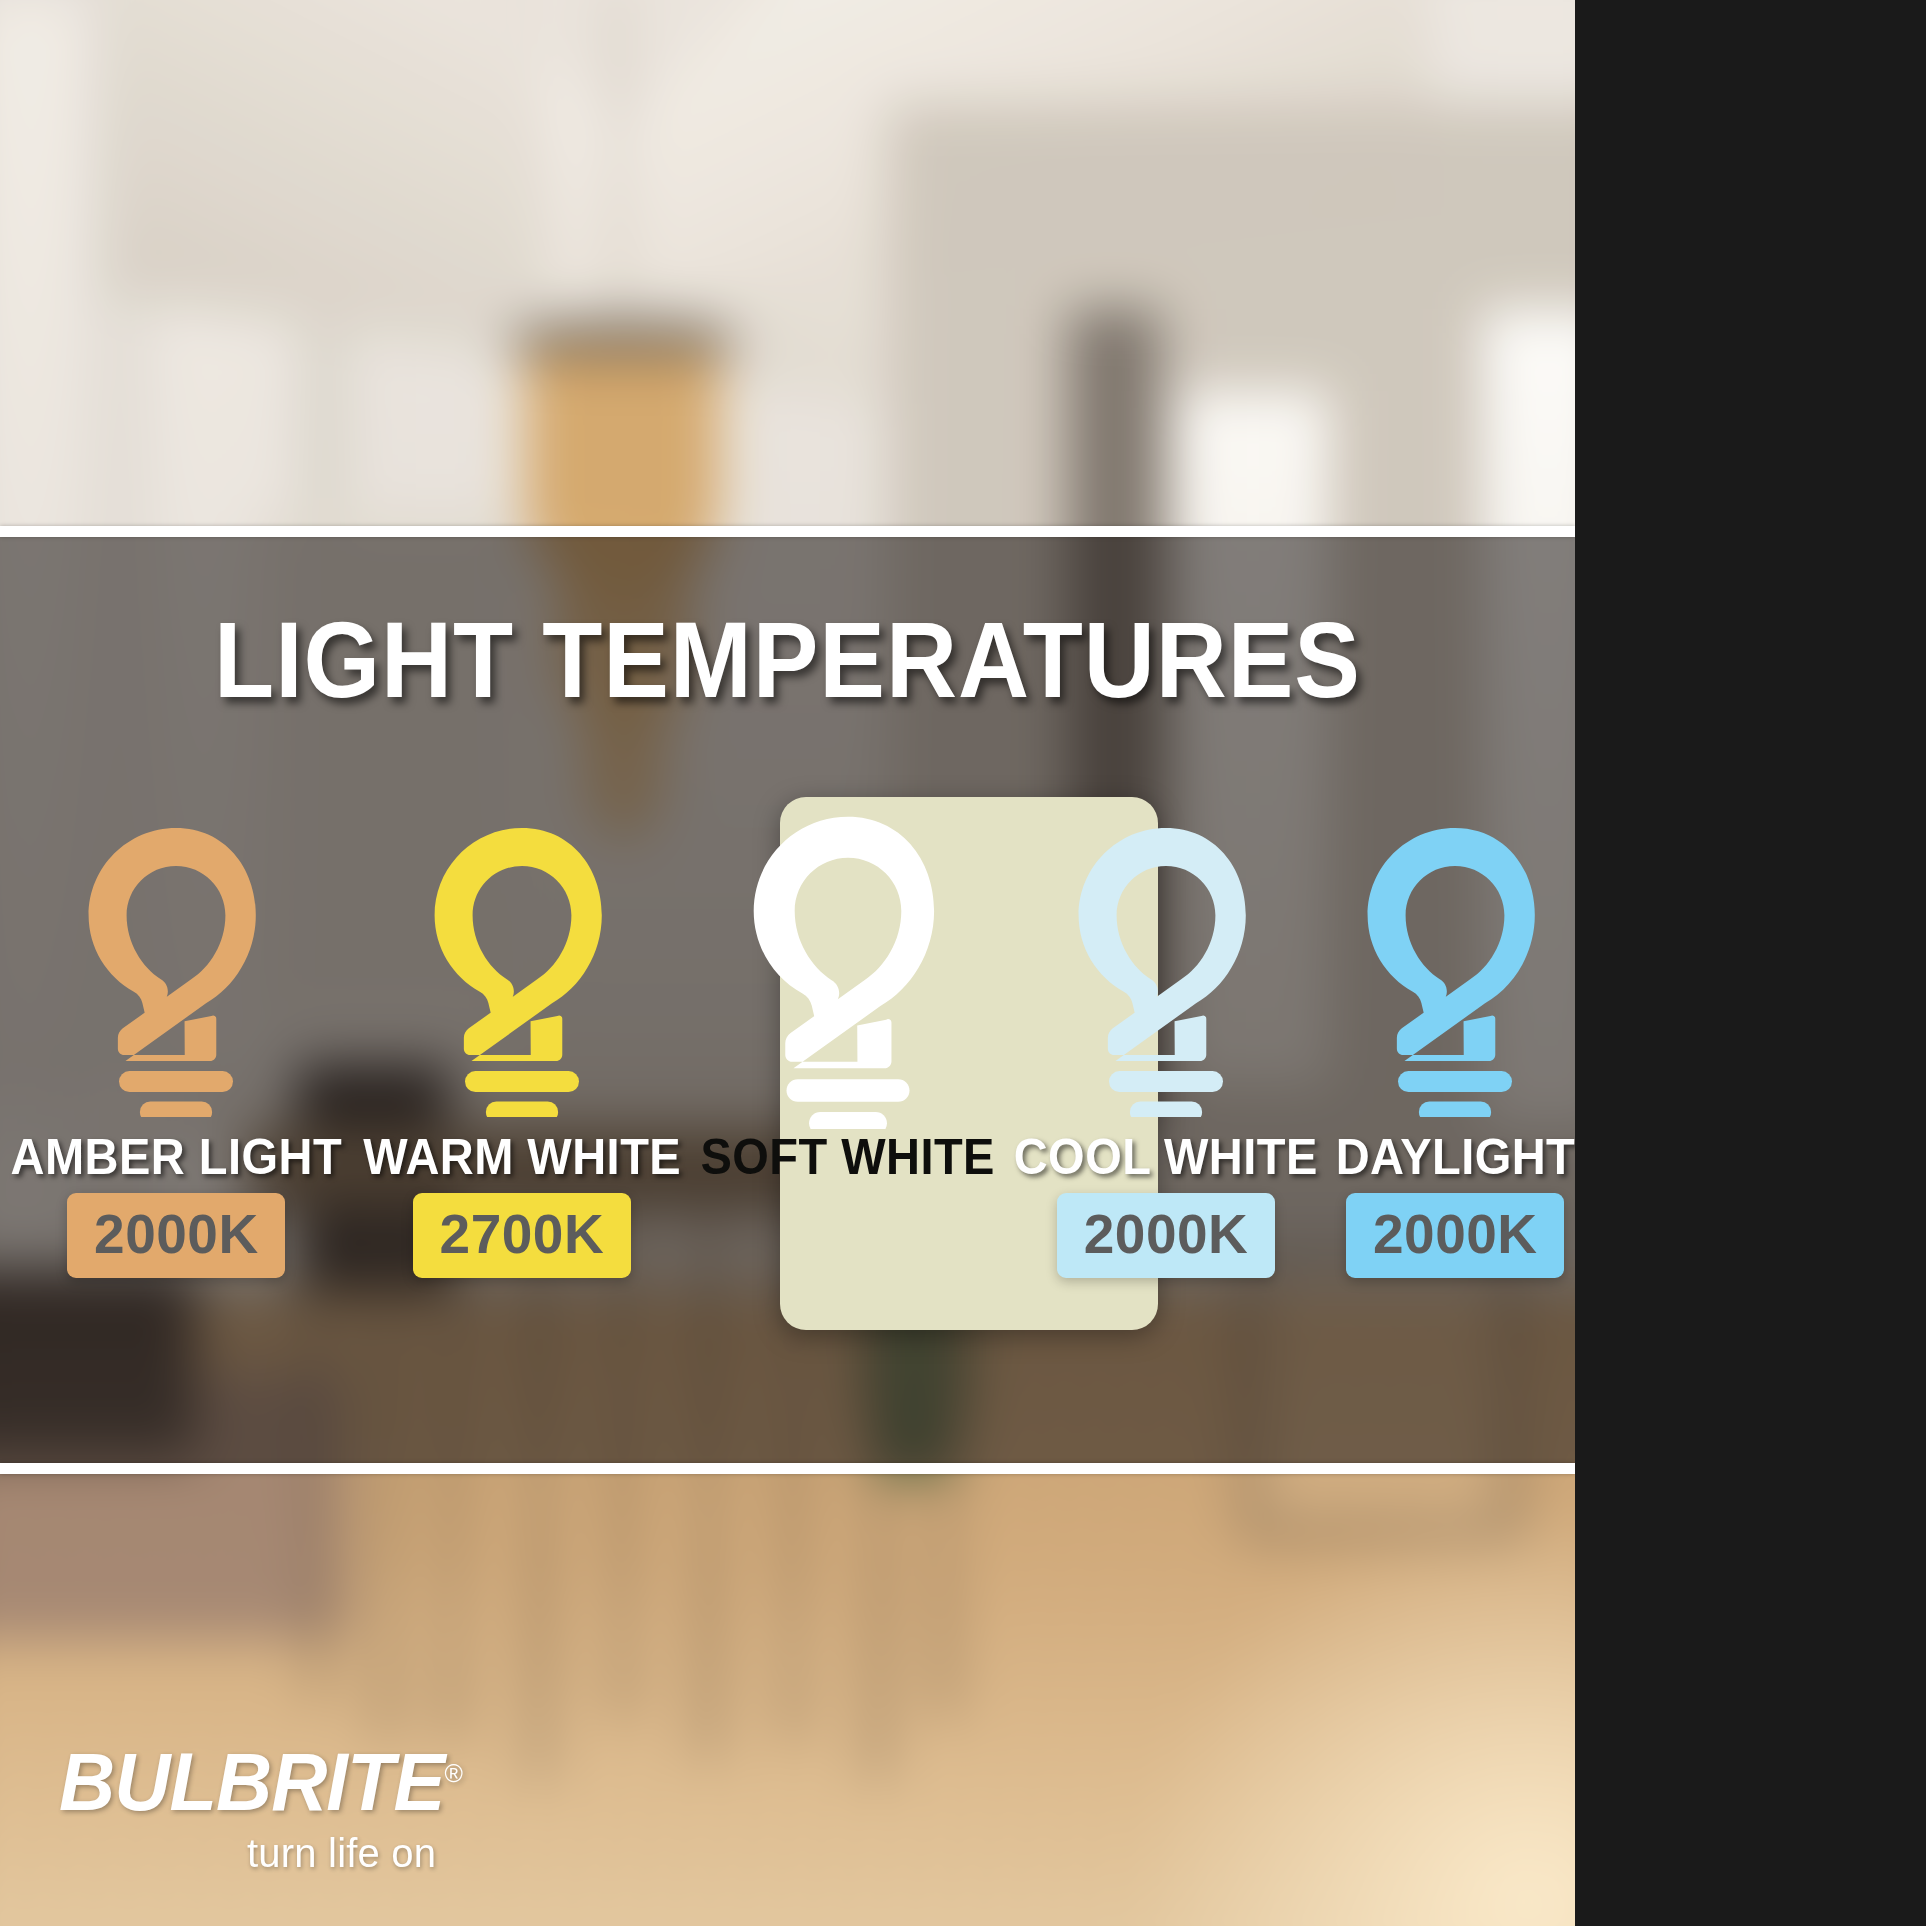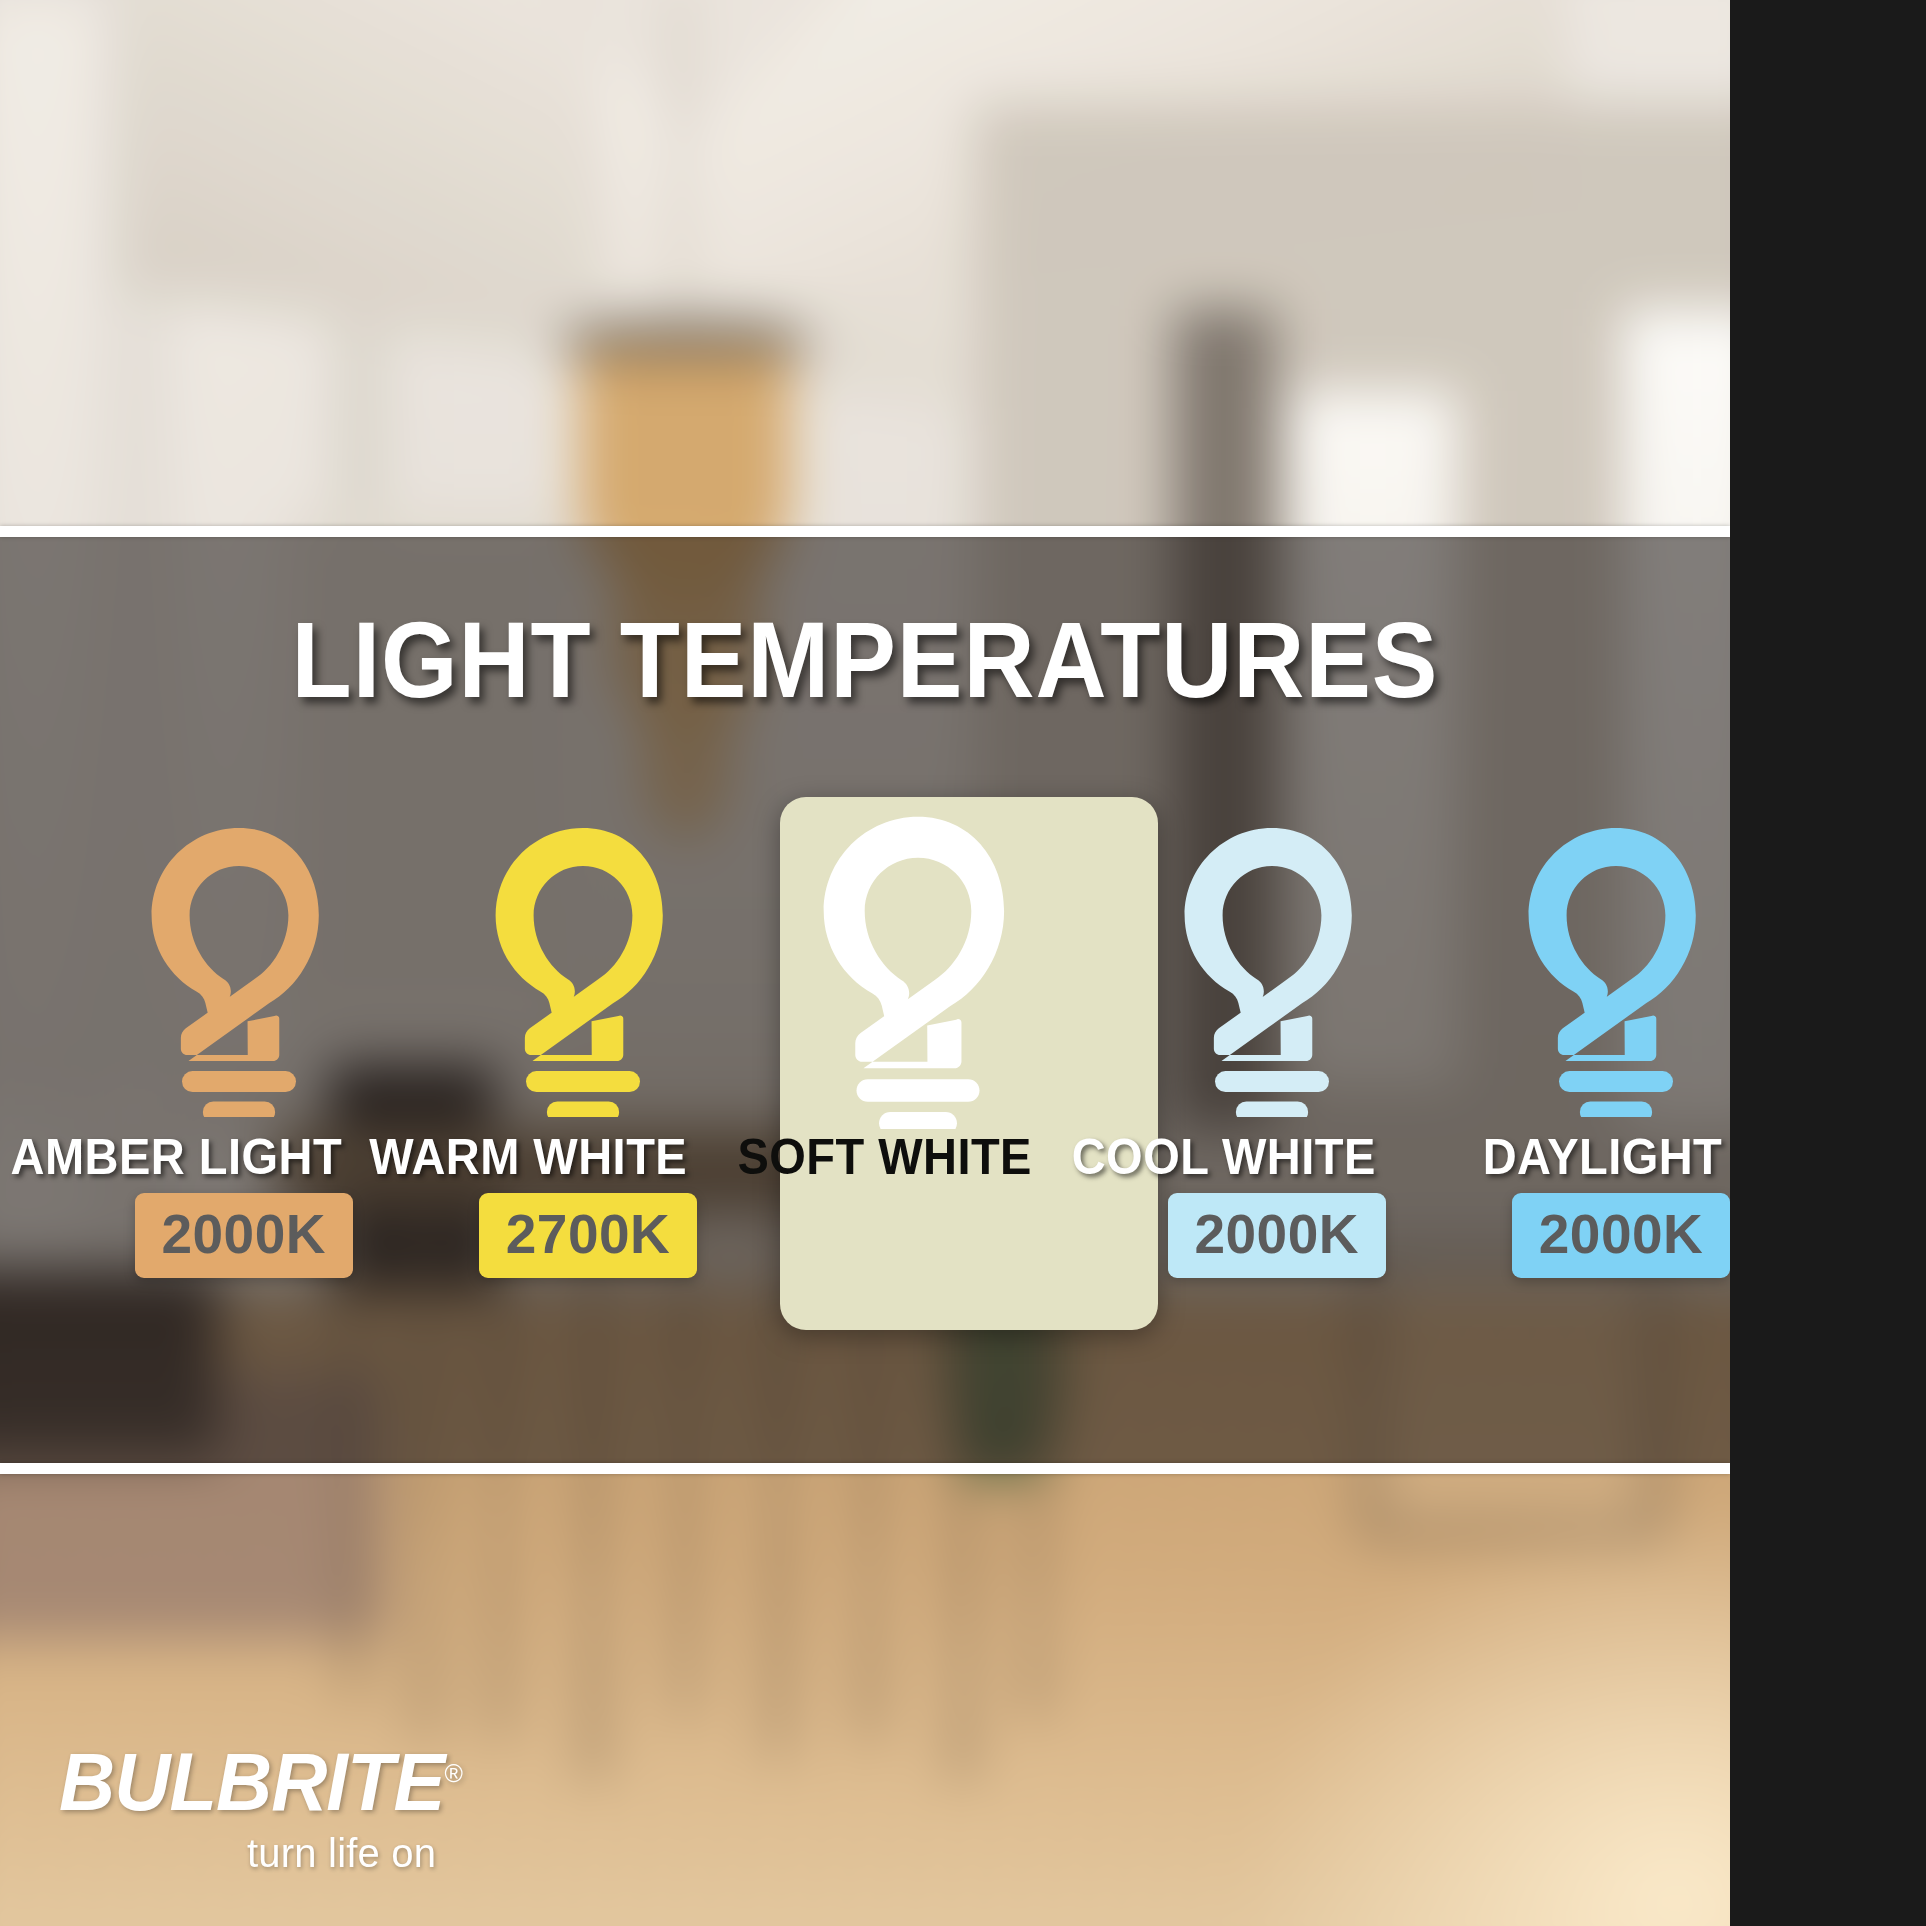--- a/index.html
+++ b/index.html
@@ -2,21 +2,21 @@
 <html><head>
 <meta charset="utf-8">
 <title>Light Temperatures</title>
 <style>
   html,body{margin:0;padding:0;background:#1a1a1a;}
   *{box-sizing:border-box;}
   body{font-family:"Liberation Sans",sans-serif;}
 
   #stage{
     position:relative;
-    width:1730px;height:1927px;
+    width:1575px;height:1927px;
     overflow:hidden;
   }
 
   
   .photo{position:absolute;inset:0;overflow:hidden;}
   .photo-inner{
     position:absolute;inset:-59px;
     filter:blur(26px);
   }
 
@@ -210,21 +210,21 @@
   }
 
   
   .cols{
     position:absolute;left:0;top:797px;width:100%;height:594px;
     display:flex;
   }
   .col{
     flex:1 1 0;
     position:relative;
-    display:flex;flex-direction:column;align-items:flex-end;
+    display:flex;flex-direction:column;align-items:center;
   }
 
   .bulb-wrap{
     height:307px;
     display:flex;align-items:center;justify-content:center;
     margin-top:18px;
   }
   .bulb-wrap svg{display:block;}
 
   .temp-label{

